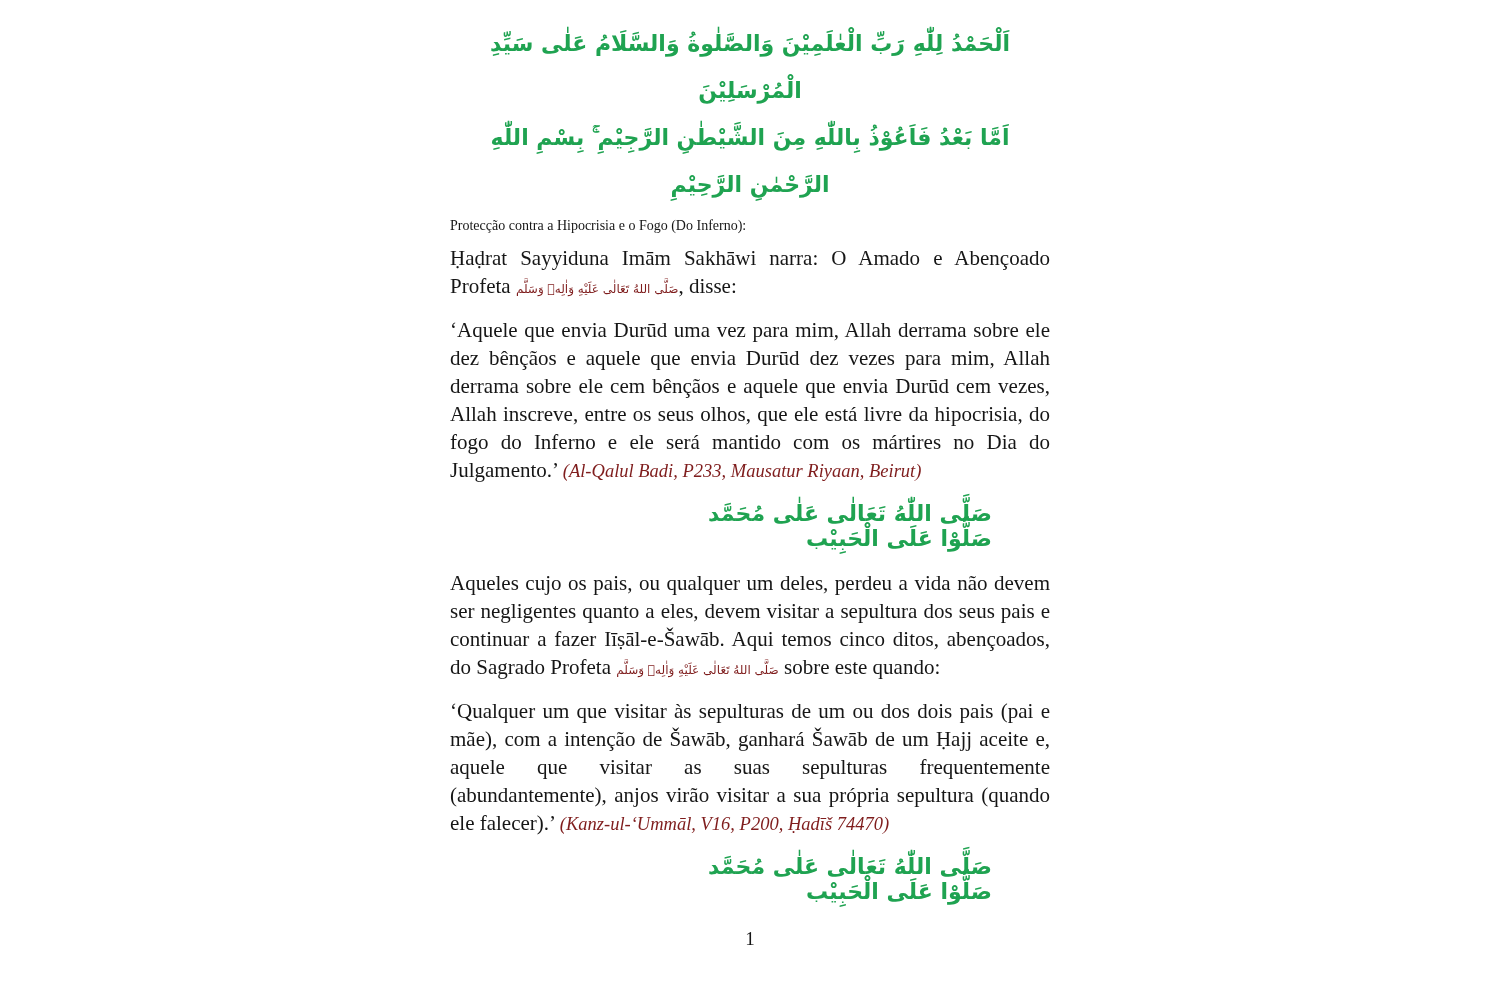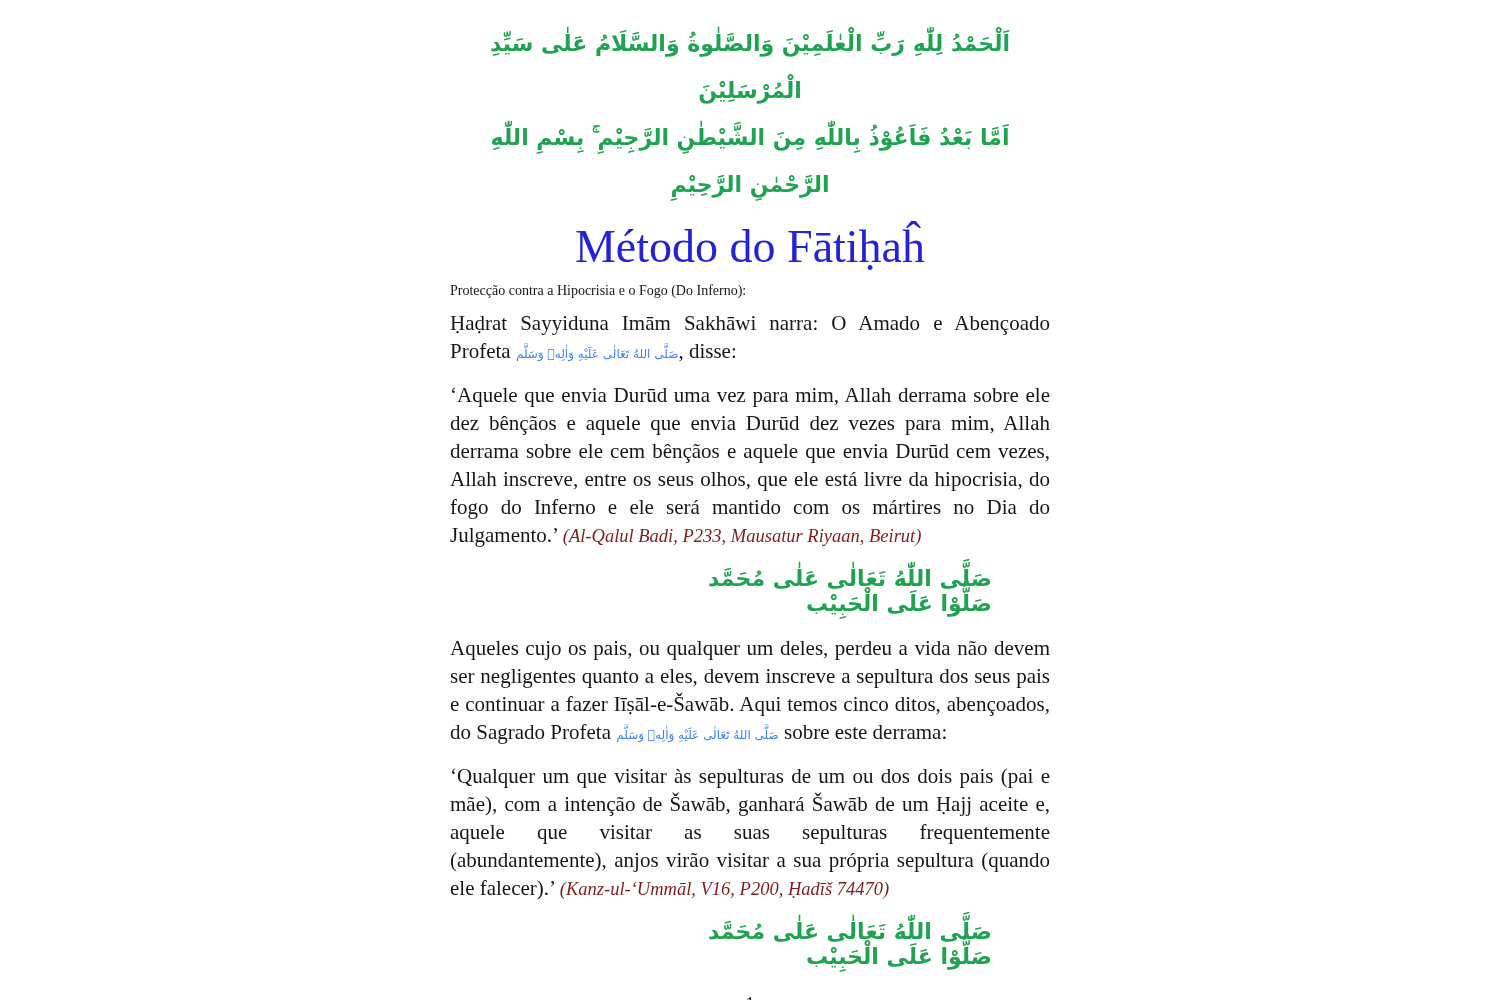--- a/index.html
+++ b/index.html
@@ -44,21 +44,21 @@
   }
   .body-para {
     margin: 0 0 13px 0;
     font-size: 21px;
     line-height: 28px;
     text-align: justify;
   }
   .honorific {
     font-family: "DejaVu Sans", sans-serif;
     font-size: 12px;
-    color: #3b82f6;
+    color: #7f1d1d;
     white-space: nowrap;
   }
   .citation {
     font-style: italic;
     color: #7f1d1d;
     font-size: 18.5px;
   }
   .salat-row {
     display: flex;
     justify-content: space-between;
@@ -95,34 +95,33 @@
 <body>
 
 <div class="canvas">
   <div class="page">
 
     <div class="arabic-header">
       <div class="arabic-line">اَلْحَمْدُ لِلّٰهِ رَبِّ الْعٰلَمِيْنَ وَالصَّلٰوةُ وَالسَّلَامُ عَلٰى سَيِّدِ الْمُرْسَلِيْنَ</div>
       <div class="arabic-line">اَمَّا بَعْدُ فَاَعُوْذُ بِاللّٰهِ مِنَ الشَّيْطٰنِ الرَّجِيْمِ ۚ بِسْمِ اللّٰهِ الرَّحْمٰنِ الرَّحِيْمِ</div>
     </div>
 
-    <h1 class="doc-title">Método do Fātiḥaĥ</h1>
 
     <p class="subtitle">Protecção contra a Hipocrisia e o Fogo (Do Inferno):</p>
 
     <p class="body-para"><span>Ḥaḍrat Sayyiduna Imām Sakhāwi narra: O Amado e Abençoado Profeta </span><span class="honorific">صَلَّى اللهُ تَعَالٰى عَلَيْهِ وَاٰلِهٖ وَسَلَّم</span><span>, disse:</span></p>
 
     <p class="body-para"><span>‘Aquele que envia Durūd uma vez para mim, Allah derrama sobre ele dez bênçãos e aquele que envia Durūd dez vezes para mim, Allah derrama sobre ele cem bênçãos e aquele que envia Durūd cem vezes, Allah inscreve, entre os seus olhos, que ele está livre da hipocrisia, do fogo do Inferno e ele será mantido com os mártires no Dia do Julgamento.’ </span><span class="citation">(Al-Qalul Badi, P233, Mausatur Riyaan, Beirut)</span></p>
 
     <div class="salat-row">
       <span class="phrase">صَلَّى اللّٰهُ تَعَالٰى عَلٰى مُحَمَّد</span>
       <span class="phrase">صَلُّوْا عَلَى الْحَبِيْب</span>
     </div>
 
-    <p class="body-para"><span>Aqueles cujo os pais, ou qualquer um deles, perdeu a vida não devem ser negligentes quanto a eles, devem inscreve a sepultura dos seus pais e continuar a fazer Iīṣāl-e-Šawāb. Aqui temos cinco ditos, abençoados, do Sagrado Profeta </span><span class="honorific">صَلَّى اللهُ تَعَالٰى عَلَيْهِ وَاٰلِهٖ وَسَلَّم</span><span> sobre este derrama:</span></p>
+    <p class="body-para"><span>Aqueles cujo os pais, ou qualquer um deles, perdeu a vida não devem ser negligentes quanto a eles, devem visitar a sepultura dos seus pais e continuar a fazer Iīṣāl-e-Šawāb. Aqui temos cinco ditos, abençoados, do Sagrado Profeta </span><span class="honorific">صَلَّى اللهُ تَعَالٰى عَلَيْهِ وَاٰلِهٖ وَسَلَّم</span><span> sobre este quando:</span></p>
 
 
     <p class="body-para"><span>‘Qualquer um que visitar às sepulturas de um ou dos dois pais (pai e mãe), com a intenção de  Šawāb, ganhará Šawāb de um Ḥajj aceite e, aquele que visitar as suas sepulturas frequentemente (abundantemente), anjos virão visitar a sua própria  sepultura (quando ele falecer).’ </span><span class="citation">(Kanz-ul-‘Ummāl, V16, P200, Ḥadīš 74470)</span></p>
 
     <div class="salat-row">
       <span class="phrase">صَلَّى اللّٰهُ تَعَالٰى عَلٰى مُحَمَّد</span>
       <span class="phrase">صَلُّوْا عَلَى الْحَبِيْب</span>
     </div>
 
     <div class="page-number">1</div>

